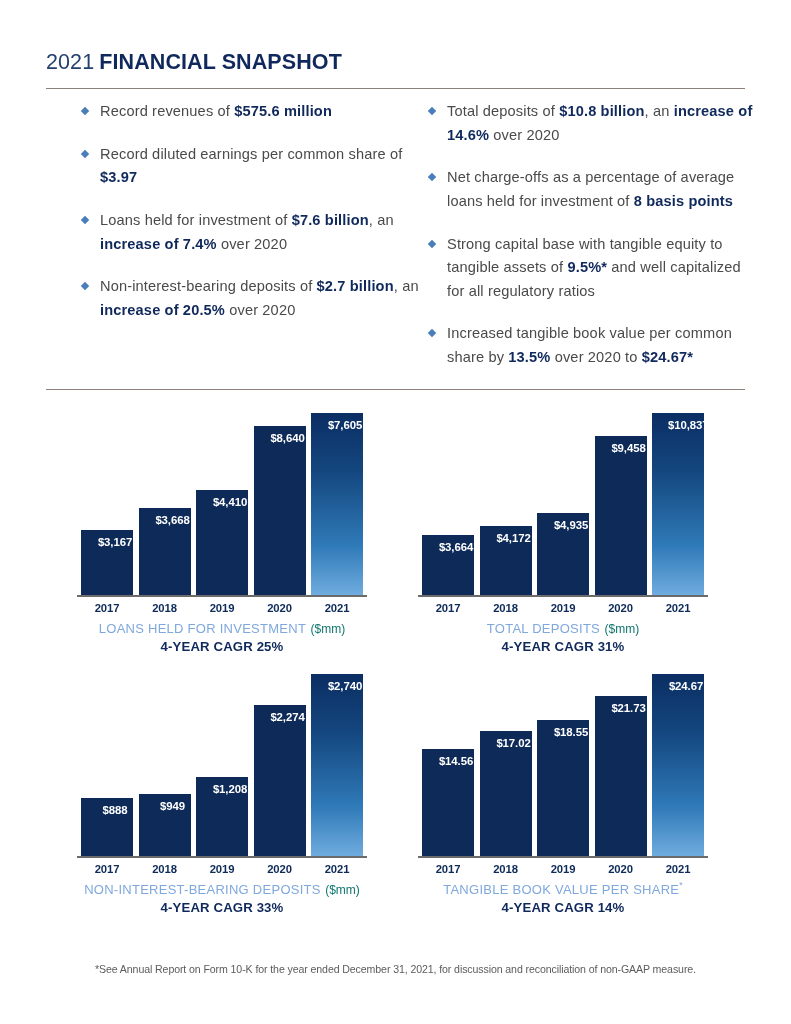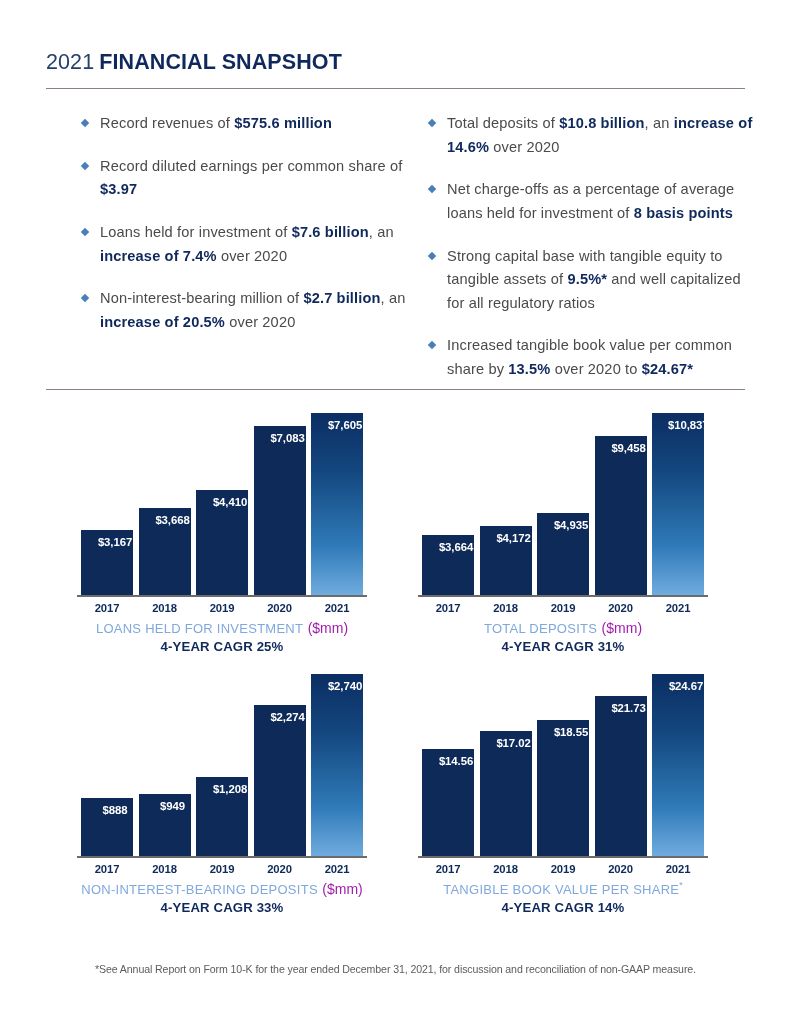--- a/index.html
+++ b/index.html
@@ -48,21 +48,21 @@
     width: 699px;
     height: 1px;
     background: #8d8079;
   }
   .rule-top { top: 88px; }
   .rule-mid { top: 389px; }
 
   
   .bullets {
     position: absolute;
-    top: 112px;
+    top: 100px;
     width: 350px;
   }
   .bullets.left  { left: 78px; width: 345px; }
   .bullets.right { left: 425px; width: 330px; }
 
   .bullet {
     position: relative;
     padding-left: 22px;
     margin-bottom: 19px;
     font-size: 14.6px;
@@ -168,22 +168,22 @@
     text-align: center;
     margin-top: 5px;
   }
   .caption .cap-main {
     font-size: 13px;
     color: #7fa8dd;
     letter-spacing: 0.02em;
     font-weight: 400;
   }
   .caption .cap-unit {
-    font-size: 14px;
-    color: #a21caf;
+    font-size: 12px;
+    color: #0f766e;
     font-weight: 400;
   }
   .caption .cap-star {
     font-size: 9px;
     vertical-align: super;
     color: #7fa8dd;
   }
   .caption .cap-sub {
     display: block;
     margin-top: 2px;
@@ -213,21 +213,21 @@
   <div class="header">
     <span class="year">2021</span><span class="title">FINANCIAL SNAPSHOT</span>
   </div>
 
   <div class="rule rule-top"></div>
 
   <div class="bullets left" id="bullets-left">
       <div class="bullet"><span class="dia"></span><span><span>Record revenues of </span><b>$575.6 million</b></span></div>
       <div class="bullet"><span class="dia"></span><span><span>Record diluted earnings per common share of </span><b>$3.97</b></span></div>
       <div class="bullet"><span class="dia"></span><span><span>Loans held for investment of </span><b>$7.6 billion</b><span>, an </span><b>increase of 7.4%</b><span> over 2020</span></span></div>
-      <div class="bullet"><span class="dia"></span><span><span>Non-interest-bearing million of </span><b>$2.7 billion</b><span>, an </span><b>increase of 20.5%</b><span> over 2020</span></span></div>
+      <div class="bullet"><span class="dia"></span><span><span>Non-interest-bearing deposits of </span><b>$2.7 billion</b><span>, an </span><b>increase of 20.5%</b><span> over 2020</span></span></div>
     </div>
   <div class="bullets right" id="bullets-right">
       <div class="bullet"><span class="dia"></span><span><span>Total deposits of </span><b>$10.8 billion</b><span>, an </span><b>increase of 14.6%</b><span> over 2020</span></span></div>
       <div class="bullet"><span class="dia"></span><span><span>Net charge-offs as a percentage of average loans held for investment of </span><b>8 basis points</b></span></div>
       <div class="bullet"><span class="dia"></span><span><span>Strong capital base with tangible equity to tangible assets of </span><b>9.5%*</b><span> and well capitalized for all regulatory ratios</span></span></div>
       <div class="bullet"><span class="dia"></span><span><span>Increased tangible book value per common share by </span><b>13.5%</b><span> over 2020 to </span><b>$24.67*</b></span></div>
     </div>
 
   <div class="rule rule-mid"></div>
 
@@ -245,21 +245,21 @@
                 <span class="bar-value">$3,668</span>
               </div>
             </div>
             <div class="bar-wrap">
               <div class="bar" style="height: 107px;">
                 <span class="bar-value">$4,410</span>
               </div>
             </div>
             <div class="bar-wrap">
               <div class="bar" style="height: 171px;">
-                <span class="bar-value">$7,083</span>
+                <span class="bar-value">$8,640</span>
               </div>
             </div>
             <div class="bar-wrap">
               <div class="bar accent" style="height: 184px;">
                 <span class="bar-value">$7,605</span>
               </div>
             </div>
             <div class="baseline"></div>
           </div>
           <div class="x-labels">

